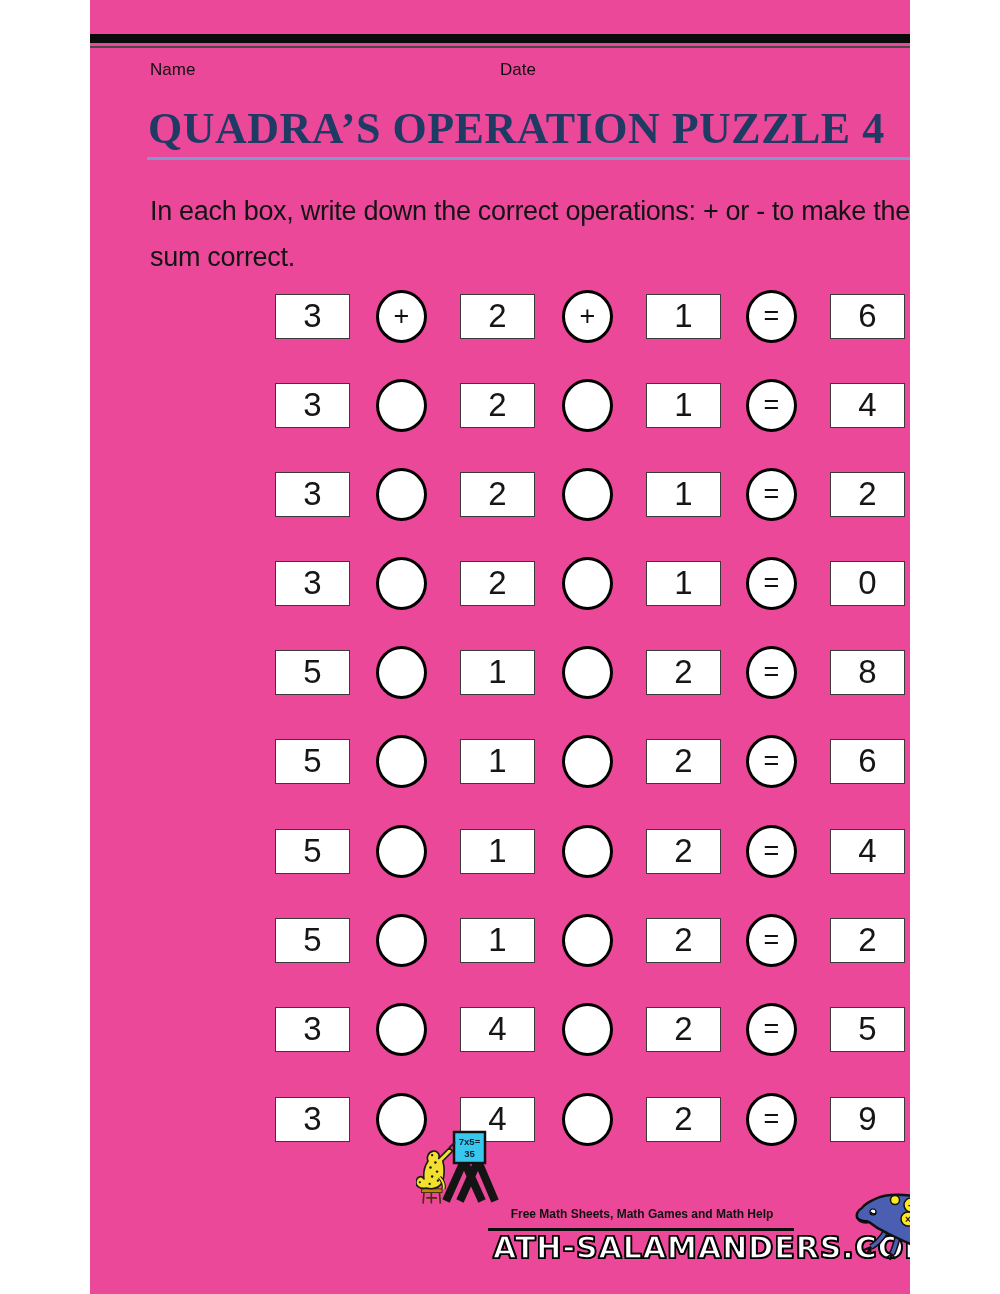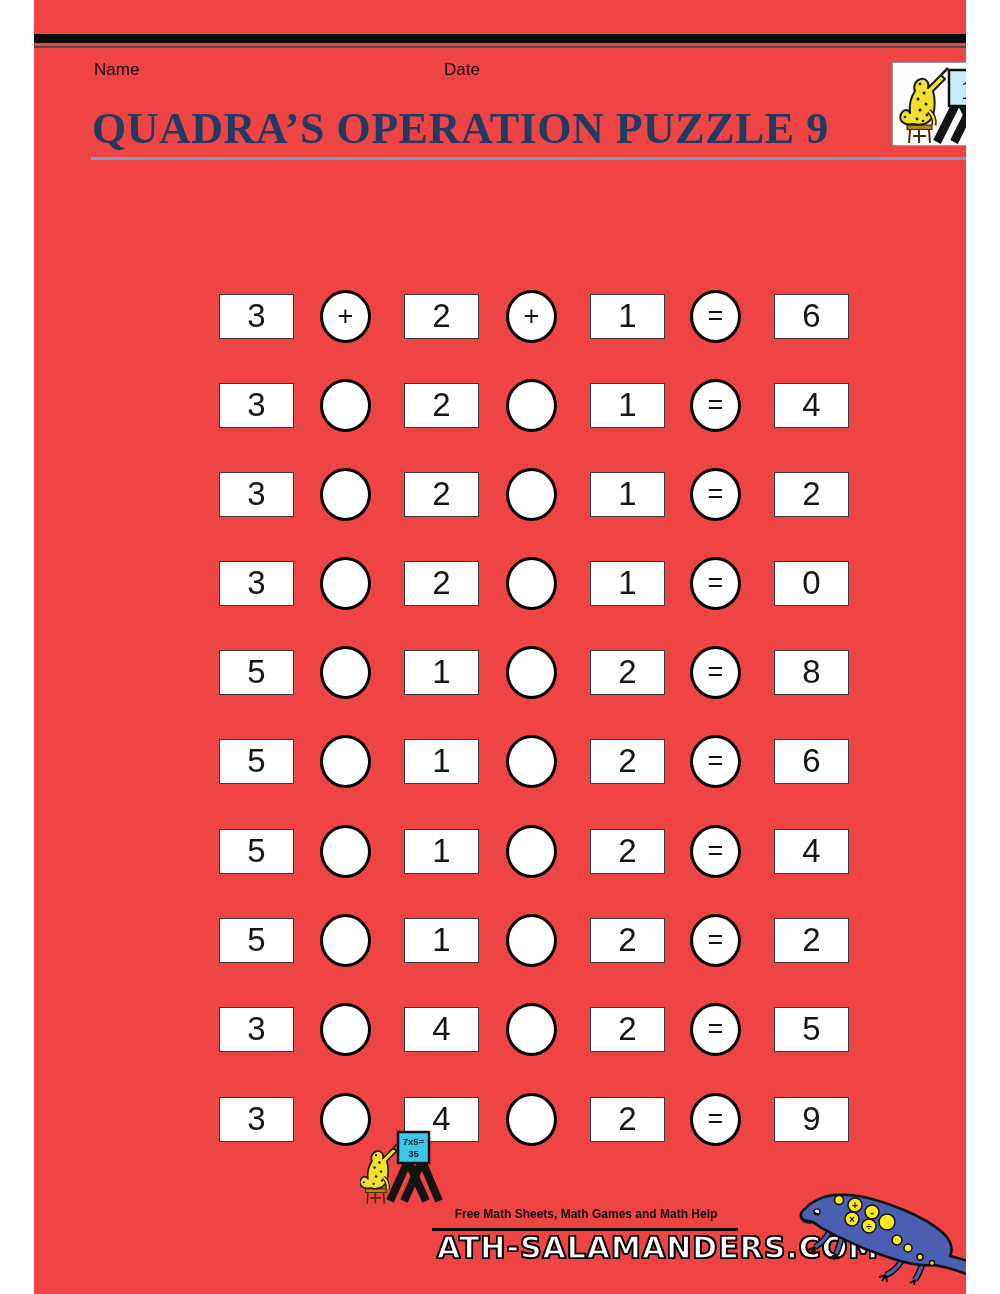--- a/index.html
+++ b/index.html
@@ -2,21 +2,21 @@
 <html style="--navy: #1f3a63; --underline: #7b9ccd;"><head>
 <meta charset="utf-8">
 <style>
   :root{
     --navy:#1f3a63;
     --underline:#7b9ccd;
     --ink:#141414;
   }
   *{margin:0;padding:0;box-sizing:border-box;}
   body{background:#fff;font-family:"Liberation Sans",sans-serif;}
-  #page{position:relative;width:932px;height:1294px;background:#ef4444;overflow:hidden;margin:0 auto;}
+  #page{position:relative;width:820px;height:1294px;background:#ec4899;overflow:hidden;margin:0 auto;}
 
   .topbar{position:absolute;left:0;top:34px;width:1000px;height:9px;background:#0b0b0b;}
   .topbar-thin{position:absolute;left:0;top:46px;width:1000px;height:2px;background:#4a4a4a;}
 
   .field-label{position:absolute;top:60px;font-size:17px;color:#0f0f0f;}
   .name-label{left:60px;}
   .date-label{left:410px;text-align:right;}
 
   .page-title{position:absolute;left:58px;top:103px;font-family:"Liberation Serif",serif;
     font-weight:600;font-size:44px;color:var(--navy);letter-spacing:0.5px;white-space:nowrap;}
@@ -53,21 +53,21 @@
 <body>
 
 <div id="page">
 
   <div class="topbar"></div>
   <div class="topbar-thin"></div>
 
   <div class="field-label name-label">Name</div>
   <div class="field-label date-label">Date</div>
 
-  <h1 class="page-title">QUADRA’S OPERATION PUZZLE 9</h1>
+  <h1 class="page-title">QUADRA’S OPERATION PUZZLE 4</h1>
   <div class="title-underline"></div>
 
   <div class="logo-box">
     <svg width="112" height="82" viewBox="0 0 112 82">
 
       <path d="M44,79 L66,35 L88,79" fill="none" stroke="#141414" stroke-width="8.5"></path>
       <path d="M61,79 L83,35 L104,79" fill="none" stroke="#141414" stroke-width="8.5"></path>
 
       <rect x="56" y="7" width="37" height="36" fill="#c9ecf5" stroke="#111" stroke-width="2.5"></rect>
       <text x="74.5" y="36" font-family="Liberation Serif,serif" font-size="27" font-weight="bold" fill="#111" text-anchor="middle">1</text>
@@ -89,20 +89,24 @@
         <circle cx="33" cy="41" r="1.5"></circle>
           <circle cx="27" cy="47" r="1.5"></circle>
           <circle cx="34" cy="52" r="1.4"></circle>
         <circle cx="24" cy="56" r="1.4"></circle>
           <circle cx="12" cy="54" r="1.3"></circle>
           <circle cx="30" cy="58" r="1.3"></circle>
       </g>
     </svg>
   </div>
 
+  <div class="instructions">
+    <div>In each box, write down the correct operations: + or - to make the</div>
+    <div>sum correct.</div>
+  </div>
 
   <div id="rows-host">
       <div class="eq-row" style="top: 289.5px;">
         <div class="nbox">3</div>
         <div class="opcircle">+</div>
         <div class="nbox">2</div>
         <div class="opcircle">+</div>
         <div class="nbox">1</div>
         <div class="opcircle">=</div>
         <div class="nbox">6</div>

